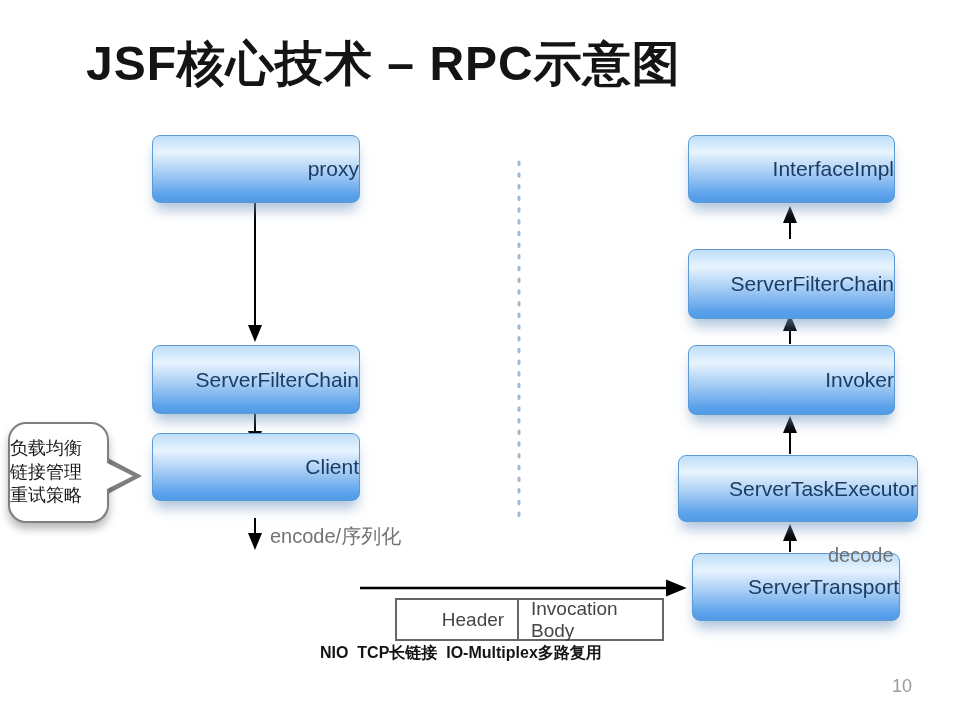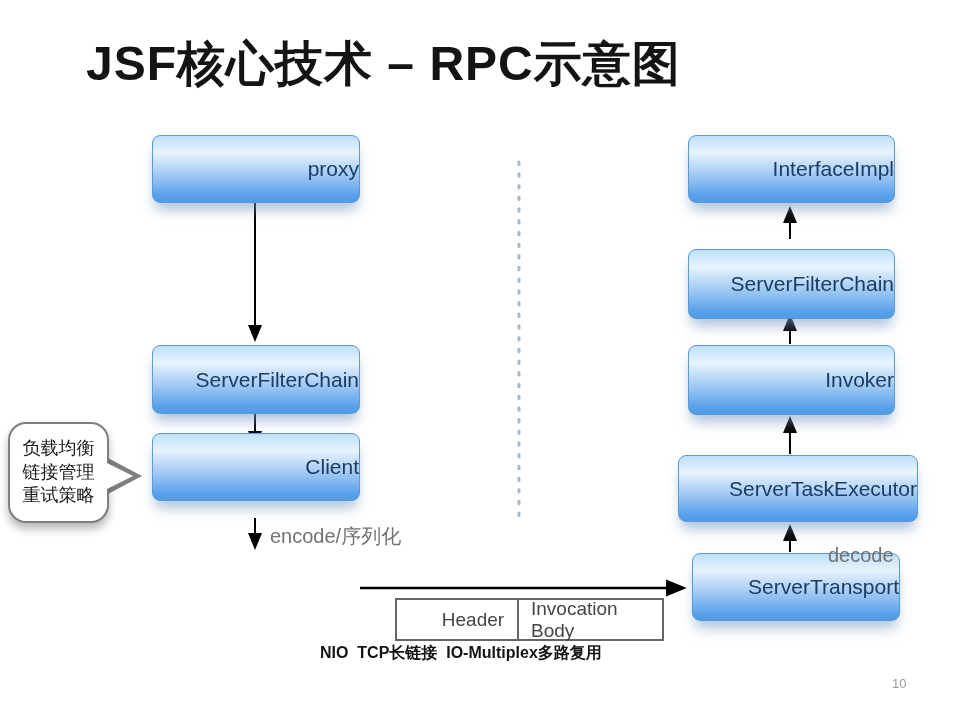--- a/index.html
+++ b/index.html
@@ -17,21 +17,21 @@
     border:1.5px solid #5b9bd5;border-radius:8px;
     background:linear-gradient(to bottom,#bfdef8 0%,#e7f4fe 25%,#a9cef4 55%,#5aa1eb 90%,#539ae4 100%);
     box-shadow:0 10px 13px -3px rgba(118,154,194,0.60);
     color:#1b3c63;font-size:21px;
   }
   .node span{white-space:nowrap;}
   .callout{
     position:absolute;left:8px;top:422px;width:97px;height:97px;
     border:2.5px solid #7f7f7f;border-radius:18px;background:#ffffff;
     box-shadow:0 6px 9px rgba(0,0,0,0.28);
-    display:flex;flex-direction:column;align-items:center;justify-content:center;
+    display:flex;flex-direction:column;align-items:flex-start;justify-content:center;
     font-size:18px;color:#1a1a1a;line-height:1.3;z-index:2;
   }
   .callout-tail-outer{
     position:absolute;left:106px;top:457px;width:0;height:0;z-index:1;
     border-top:19px solid transparent;border-bottom:19px solid transparent;
     border-left:36px solid #7f7f7f;
   }
   .callout-tail-inner{
     position:absolute;left:103px;top:461px;width:0;height:0;z-index:3;
     border-top:15px solid transparent;border-bottom:15px solid transparent;
@@ -41,21 +41,21 @@
   .msg-box{
     position:absolute;left:395px;top:598px;width:265px;height:39px;
     border:2px solid #666666;background:#ffffff;display:flex;align-items:stretch;
     font-size:19px;color:#454545;
   }
   .msg-cell{display:flex;align-items:center;justify-content:center;padding:0 12px;}
   .msg-cell.first{border-right:2px solid #666666;min-width:64px;padding-left:44px;}
   .bottom-note{
     position:absolute;left:320px;top:643px;font-size:16px;font-weight:600;color:#141414;white-space:pre;
   }
-  .page-number{position:absolute;left:892px;top:676px;font-size:13px;color:#9b9b9b;}
+  .page-number{position:absolute;left:892px;top:676px;font-size:18px;color:#9b9b9b;}
 </style>
 </head>
 <body>
 
 <div class="slide">
 
   <h1 class="title">JSF核心技术 – RPC示意图</h1>
 
   <svg class="overlay" viewBox="0 0 959 720">
     <defs>

